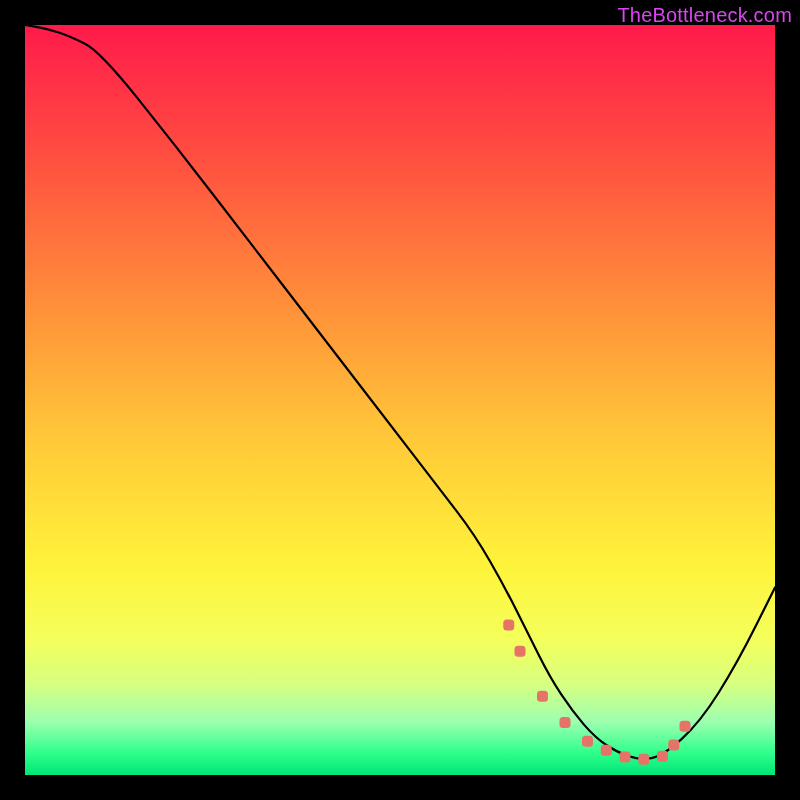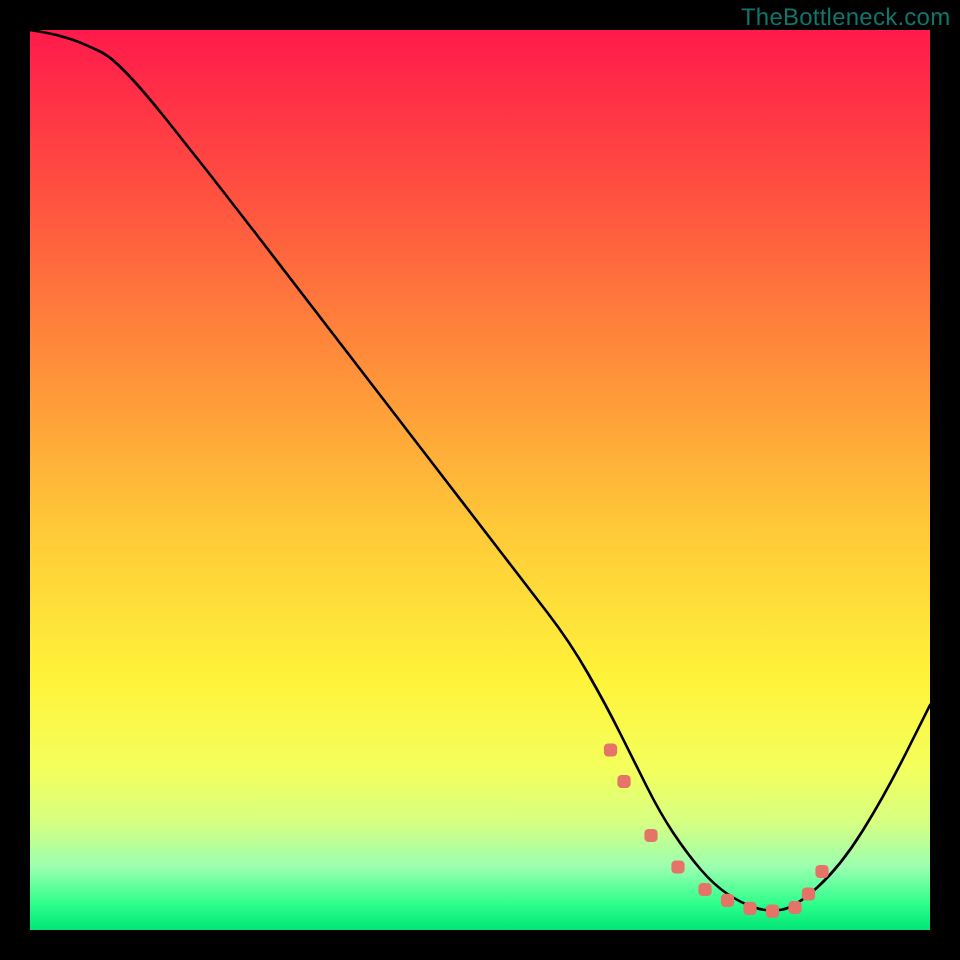--- a/index.html
+++ b/index.html
@@ -42,21 +42,21 @@
     );
   }
   svg.curve {
     position: absolute;
     inset: 0;
   }
   .watermark {
     position: absolute;
     top: 4px;
     right: 8px;
-    color: #0f766e;
+    color: #d946ef;
     font-size: 20px;
     letter-spacing: 0.2px;
     font-weight: 400;
     user-select: none;
   }
 </style>
 </head>
 <body>
 
 <div class="stage">

